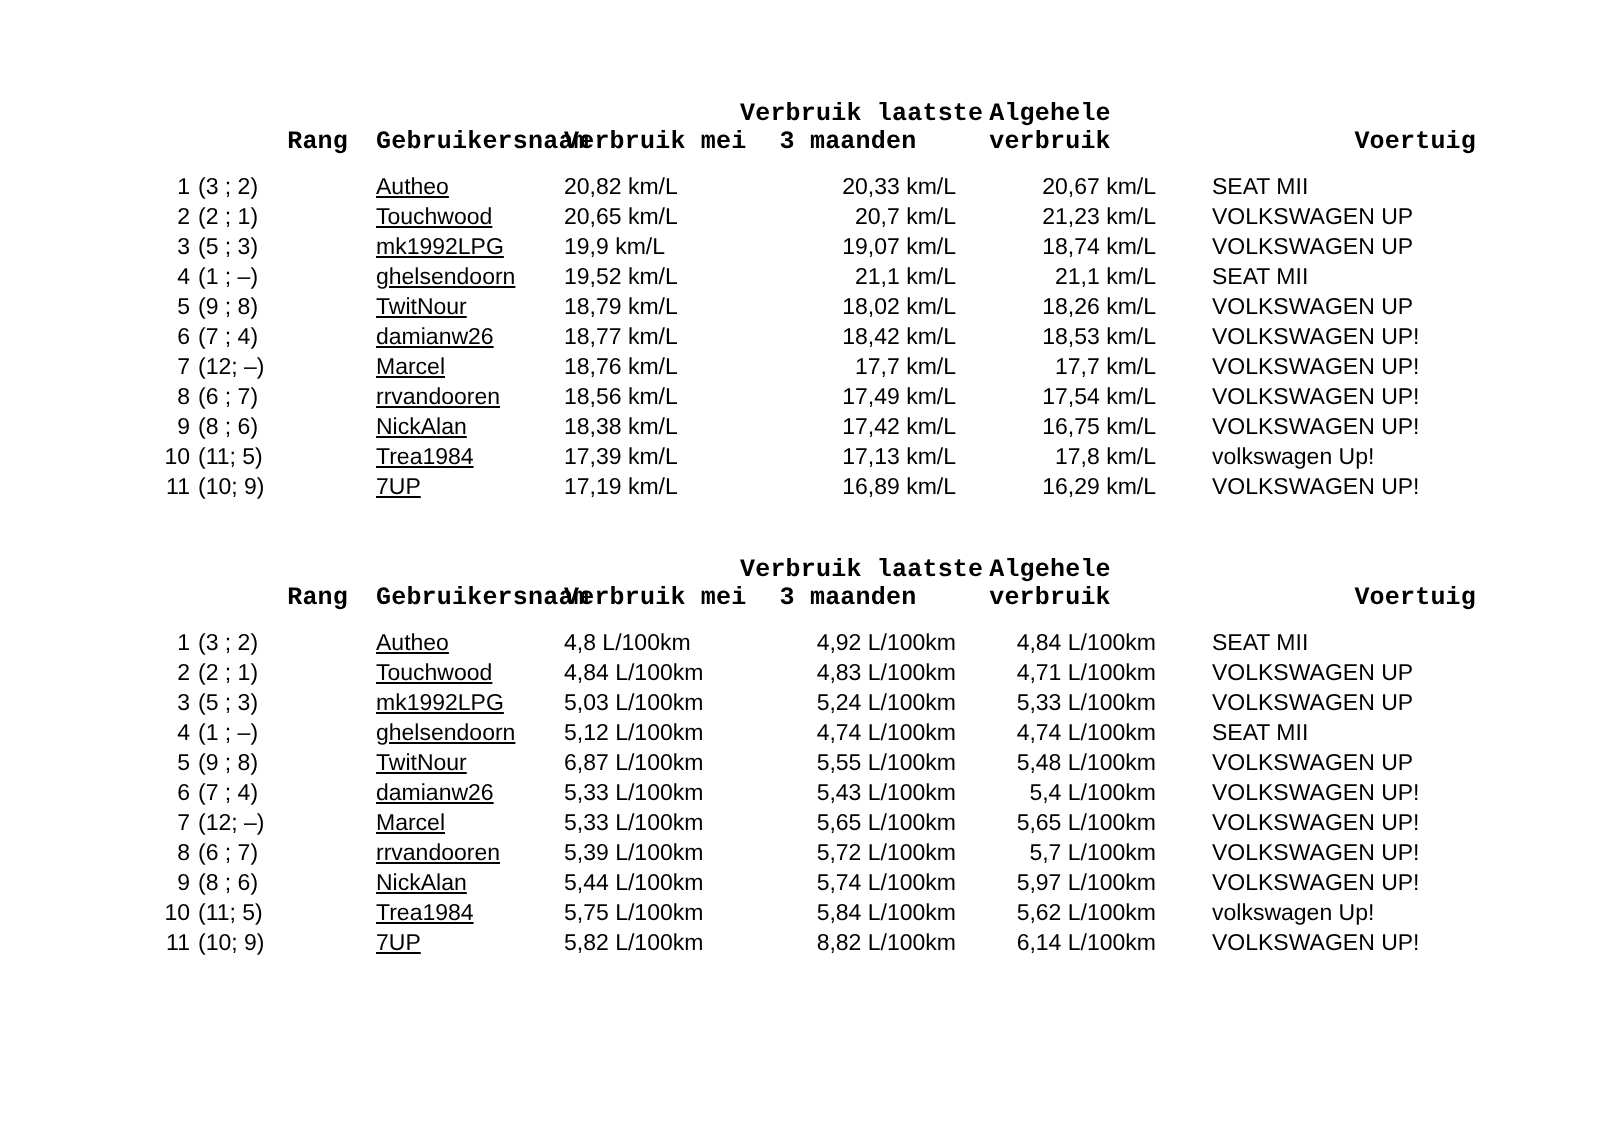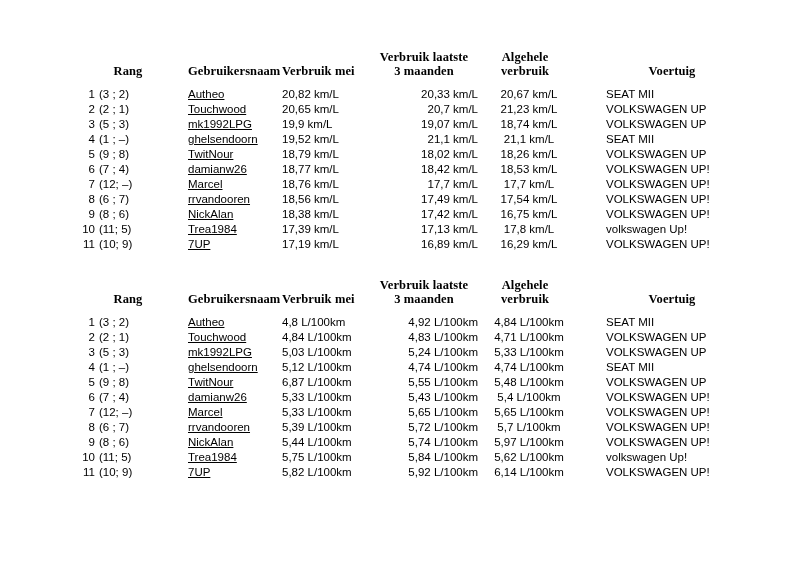--- a/index.html
+++ b/index.html
@@ -43,42 +43,42 @@
   }
 
   table.rank-table col.c-rang      { width: 96px; }
   table.rank-table col.c-user      { width: 106px; }
   table.rank-table col.c-mei       { width: 90px; }
   table.rank-table col.c-drie      { width: 108px; }
   table.rank-table col.c-alg       { width: 100px; }
   table.rank-table col.c-voertuig  { width: 160px; }
 
   thead th {
-    font-family: Liberation Serif, serif;
+    font-family: Liberation Mono, monospace;
     font-weight: bold;
     font-size: 12.5px;
     line-height: 14px;
     padding: 0 0 9px 0;
     vertical-align: bottom;
     text-align: center;
     white-space: nowrap;
     letter-spacing: 0.1px;
   }
 
   thead th .hdr-l1,
   thead th .hdr-l2 {
     display: block;
   }
 
-  th.h-rang     { text-align: center;  padding-left: 4px; }
+  th.h-rang     { text-align: right;  padding-left: 4px; }
   th.h-user     { text-align: center;  padding-left: 14px; }
   th.h-mei      { text-align: left;  padding-left: 2px; }
   th.h-drie     { text-align: center; padding-left: 0px; }
   th.h-alg      { text-align: center; padding-right: 6px; }
-  th.h-voertuig { text-align: center; padding-left: 28px; }
+  th.h-voertuig { text-align: right; padding-left: 28px; }
 
   tbody td {
     font-family: "Liberation Sans", sans-serif;
     font-size: 11.5px;
     line-height: 15px;
     height: 15px;
     padding: 0;
     vertical-align: top;
     white-space: nowrap;
   }
@@ -93,21 +93,21 @@
     text-align: right;
   }
   td.d-rang .rank-prev {
     display: inline-block;
     padding-left: 4px;
   }
 
   td.d-user     { text-align: left; padding-left: 14px; text-decoration: underline; }
   td.d-mei      { text-align: left; padding-left: 2px; }
   td.d-drie     { text-align: right; padding-left: 2px; }
-  td.d-alg      { text-align: center; padding-left: 2px; }
+  td.d-alg      { text-align: right; padding-left: 2px; }
   td.d-voertuig { text-align: left; padding-left: 28px; }
 </style>
 </head>
 <body>
 
 <div class="page">
 
   <div class="table-block" id="table-1">
     <table class="rank-table">
       <colgroup>
@@ -347,21 +347,21 @@
             <td class="d-user">Trea1984</td>
             <td class="d-mei">5,75 L/100km</td>
             <td class="d-drie">5,84 L/100km</td>
             <td class="d-alg">5,62 L/100km</td>
             <td class="d-voertuig">volkswagen Up!</td>
           </tr>
           <tr>
             <td class="d-rang"><span class="rank-pos">11</span><span class="rank-prev">(10; 9)</span></td>
             <td class="d-user">7UP</td>
             <td class="d-mei">5,82 L/100km</td>
-            <td class="d-drie">5,92 L/100km</td>
+            <td class="d-drie">8,82 L/100km</td>
             <td class="d-alg">6,14 L/100km</td>
             <td class="d-voertuig">VOLKSWAGEN UP!</td>
           </tr>
         </tbody>
     </table>
   </div>
 
 </div>
 
 </body></html>

